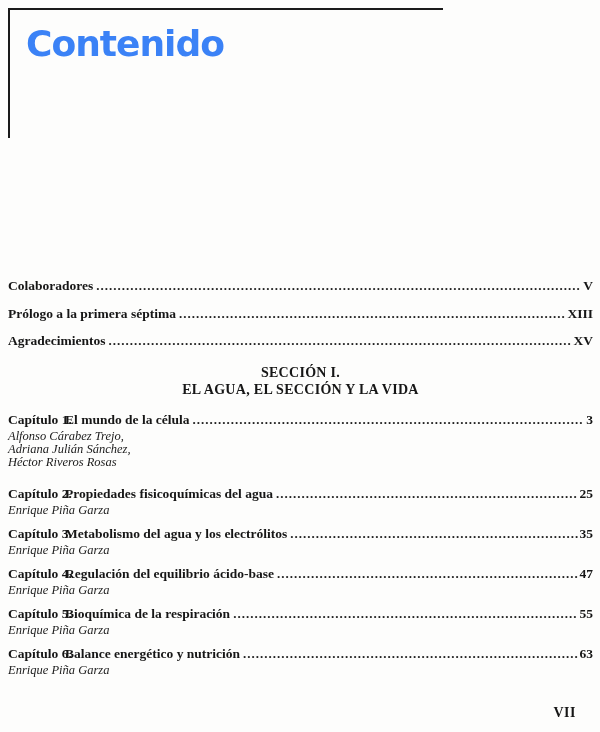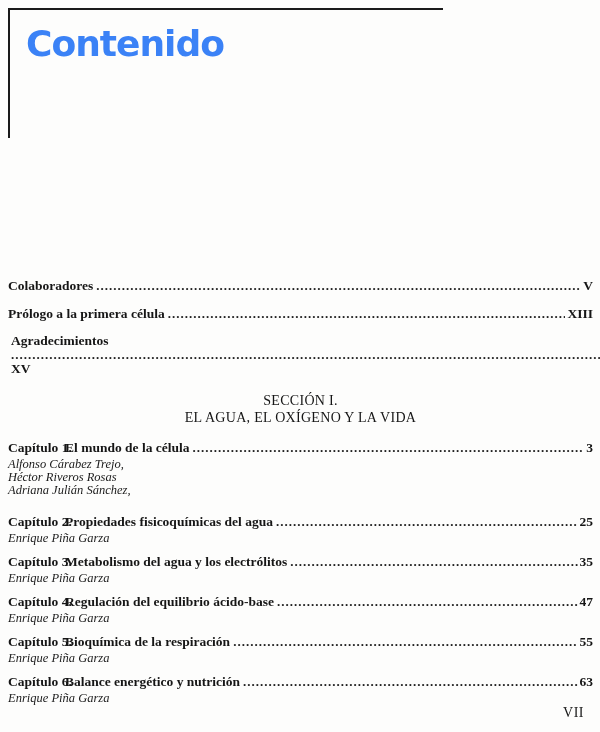--- a/index.html
+++ b/index.html
@@ -59,26 +59,26 @@
   .toc-dots::after {
     content: "....................................................................................................................................................................................................................";
     font-size: 13px;
     letter-spacing: 1px;
     font-weight: bold;
     color: #1d1d1d;
   }
   .toc-page { flex: none; }
 
   .front-matter .toc-row { margin-bottom: 13.5px; }
-  .front-matter .toc-row:last-child { margin-bottom: 16px; flex-direction: column; }
+  .front-matter .toc-row:last-child { margin-bottom: 16px; }
 
   .section-heading {
     margin-top: 17px;
     text-align: center;
-    font-weight: normal;
+    font-weight: bold;
     font-size: 14px;
     line-height: 16.5px;
     letter-spacing: 0.3px;
   }
 
   .chapters { margin-top: 15px; }
   .chapter { margin-bottom: 10px; }
   .chapter:first-child { margin-bottom: 18px; }
   .chapter-label { flex: none; width: 57px; }
   .chapter-title { flex: none; }
@@ -87,72 +87,72 @@
     text-align: left;
     font-style: italic;
     font-weight: normal;
     font-size: 12.5px;
     line-height: 13px;
     color: #1a1a1a;
   }
 
   .folio {
     position: absolute;
-    right: 16px;
+    right: 24px;
     top: 705px;
-    font-weight: normal;
+    font-weight: bold;
     font-size: 14px;
     letter-spacing: 0.5px;
   }
 </style>
 </head>
 <body>
 
 <div class="title-box">
   <h1>Contenido</h1>
 </div>
 
 <div class="content">
 
   <div class="front-matter">
     <div class="toc-row">
       <span class="toc-label">Colaboradores</span>
       <span class="toc-dots"></span>
       <span class="toc-page">V</span>
     </div>
     <div class="toc-row">
-      <span class="toc-label">Prólogo a la primera célula</span>
+      <span class="toc-label">Prólogo a la primera séptima</span>
       <span class="toc-dots"></span>
       <span class="toc-page">XIII</span>
     </div>
     <div class="toc-row">
       <span class="toc-label">Agradecimientos</span>
       <span class="toc-dots"></span>
       <span class="toc-page">XV</span>
     </div>
   </div>
 
   <div class="section-heading">
     <div>SECCIÓN I.</div>
-    <div>EL AGUA, EL OXÍGENO Y LA VIDA</div>
+    <div>EL AGUA, EL SECCIÓN Y LA VIDA</div>
   </div>
 
   <div class="chapters">
 
     <div class="chapter">
       <div class="toc-row">
         <span class="chapter-label">Capítulo 1.</span>
         <span class="chapter-title">El mundo de la célula</span>
         <span class="toc-dots"></span>
         <span class="toc-page">3</span>
       </div>
       <div class="authors">
         <div>Alfonso Cárabez Trejo,</div>
+        <div>Adriana Julián Sánchez,</div>
         <div>Héctor Riveros Rosas</div>
-        <div>Adriana Julián Sánchez,</div>
       </div>
     </div>
 
     <div class="chapter">
       <div class="toc-row">
         <span class="chapter-label">Capítulo 2.</span>
         <span class="chapter-title">Propiedades fisicoquímicas del agua</span>
         <span class="toc-dots"></span>
         <span class="toc-page">25</span>
       </div>

